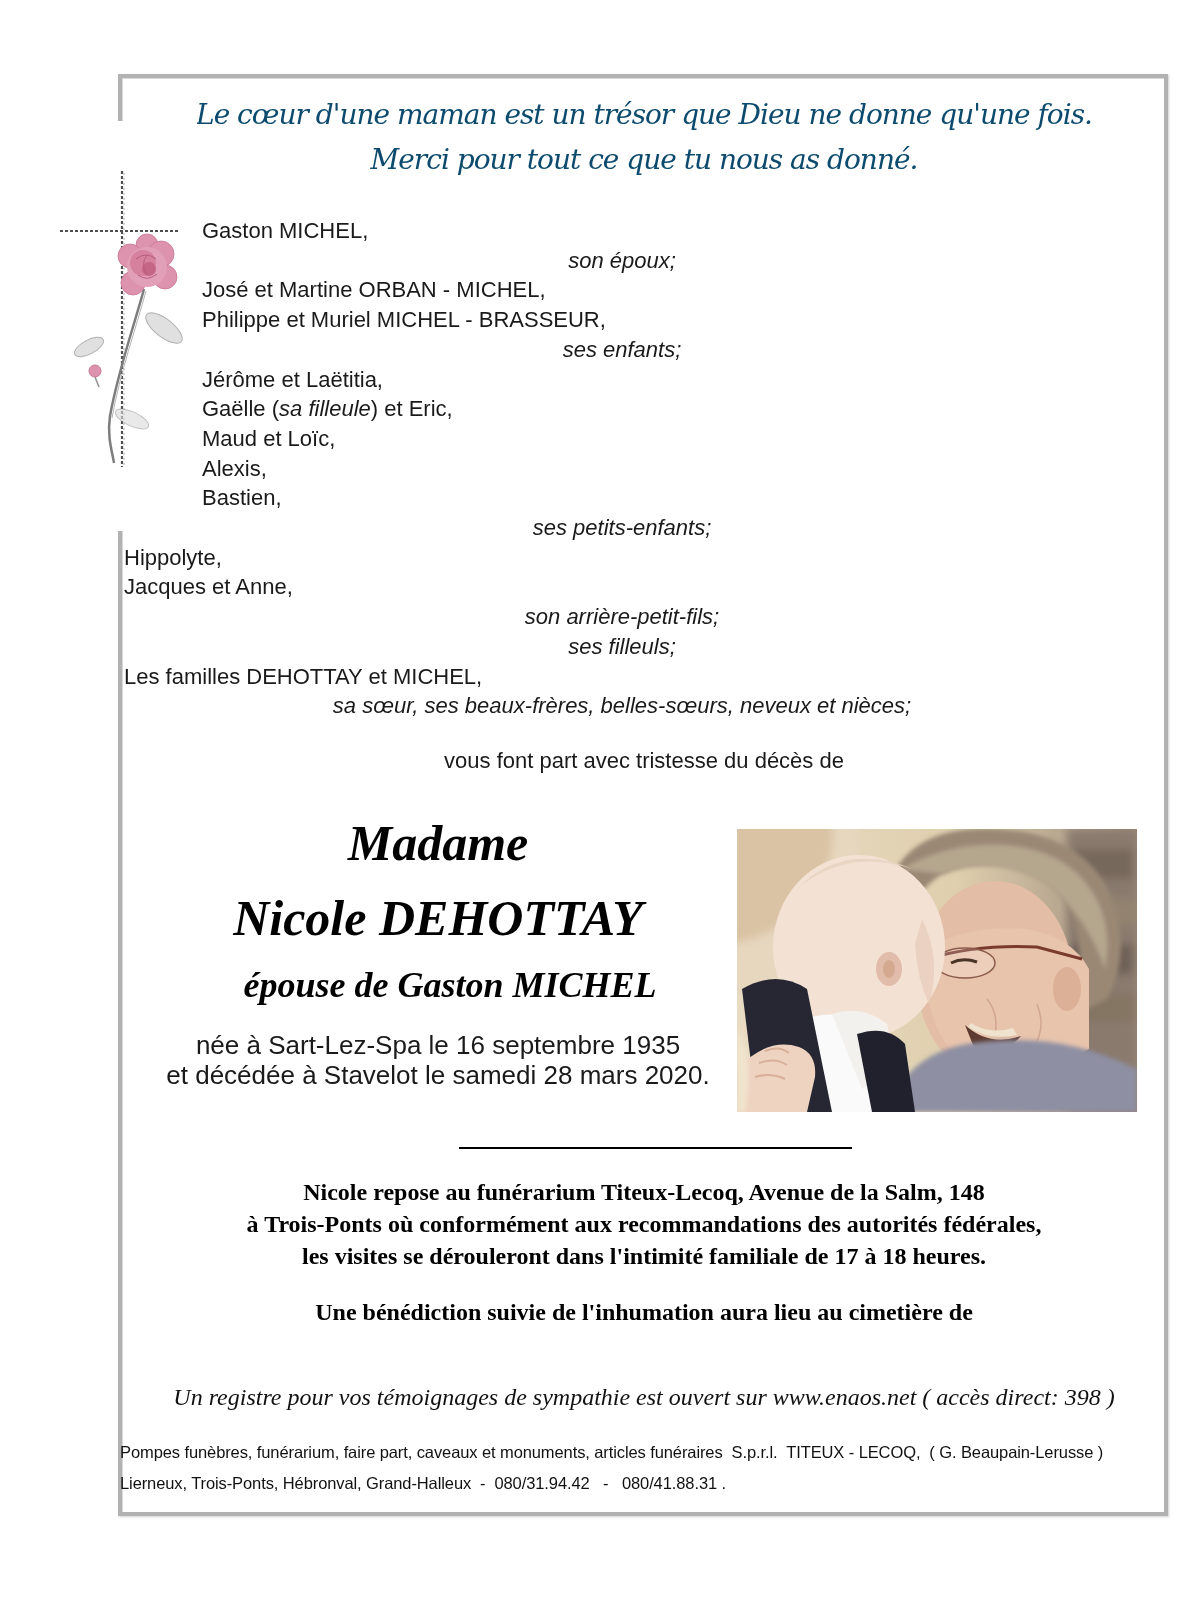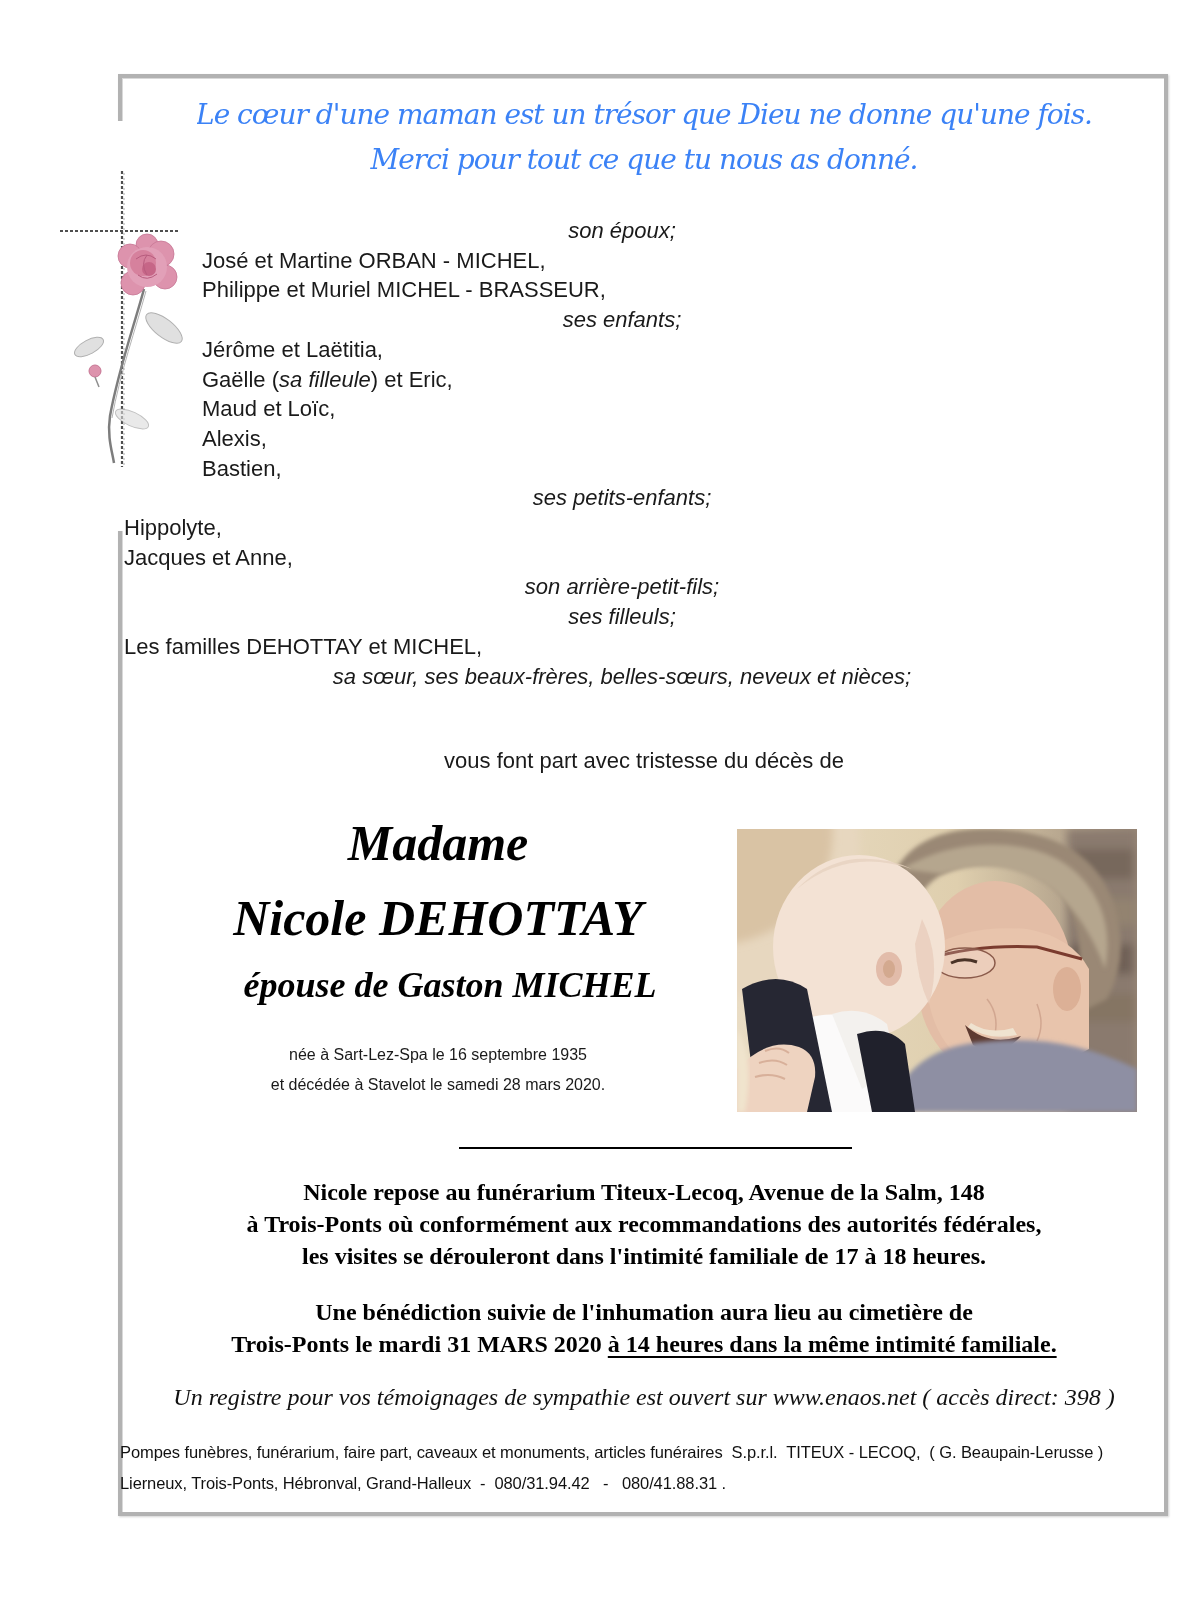--- a/index.html
+++ b/index.html
@@ -10,21 +10,21 @@
   
   .frame{
     position:absolute;left:118px;top:74px;width:1050px;height:1442px;
     border:4px solid #b2b2b2;box-sizing:border-box;
     box-shadow:1px 1px 2px rgba(0,0,0,.18), inset 1px 1px 0 #d9d9d9;
   }
   
   .epigraph{
     position:absolute;left:120px;top:92px;width:1048px;text-align:center;
     font-family:"DejaVu Serif",serif;font-style:italic;font-size:28px;
-    line-height:45px;letter-spacing:-1px;color:#3b82f6;
+    line-height:45px;letter-spacing:-1px;color:#0c4a6e;
   }
   
   .cross-art{position:absolute;left:52px;top:121px;width:145px;height:410px;background:#fff;}
   
   .mourners{
     position:absolute;left:124px;top:216px;width:1040px;
     font-size:22px;line-height:29.7px;
   }
   .ml{white-space:nowrap;}
   .ia{padding-left:78px;}
@@ -36,21 +36,21 @@
   
   .deceased{position:absolute;left:124px;top:806px;width:628px;text-align:center;}
   .d-title,.d-name{
     font-family:"Liberation Serif",serif;font-weight:bold;font-style:italic;
     font-size:50px;line-height:75px;color:#000;
   }
   .d-spouse{
     font-family:"Liberation Serif",serif;font-weight:bold;font-style:italic;
     font-size:36px;line-height:58px;color:#000;padding-left:24px;
   }
-  .d-dates{margin-top:26px;font-size:16px;line-height:30px;}
+  .d-dates{margin-top:16px;font-size:26px;line-height:30px;}
   
   .photo{position:absolute;left:737px;top:829px;width:400px;height:283px;overflow:hidden;}
   .photo svg{display:block;}
   
   .divider{position:absolute;left:459px;top:1147px;width:393px;border-top:2px solid #000;}
   
   .repose,.ceremony{
     position:absolute;left:120px;width:1048px;text-align:center;
     font-family:"Liberation Serif",serif;font-weight:bold;font-size:24px;line-height:32px;color:#000;
   }
@@ -102,20 +102,21 @@
     <circle cx="113" cy="156" r="12" fill="#dd93ad" stroke="#c77694" stroke-width="0.8"></circle>
     <circle cx="81" cy="162" r="12" fill="#dd93ad" stroke="#c77694" stroke-width="0.8"></circle>
     <circle cx="95" cy="146" r="20" fill="#e2a0b8"></circle>
     <circle cx="91" cy="142" r="13" fill="#d6819d"></circle>
     <circle cx="97" cy="148" r="7" fill="#c66687"></circle>
     <path d="M 84 138 q 10 -8 20 0 M 86 154 q 9 7 19 -1 M 95 134 q -7 9 0 20" fill="none" stroke="#b85c7e" stroke-width="1"></path>
   </svg>
 </div>
 
 <div class="mourners">
+  <div class="ml ia"><span>Gaston MICHEL,</span></div>
   <div class="ml rel"><span>son époux;</span></div>
   <div class="ml ia"><span>José et Martine ORBAN - MICHEL,</span></div>
   <div class="ml ia"><span>Philippe et Muriel MICHEL - BRASSEUR,</span></div>
   <div class="ml rel"><span>ses enfants;</span></div>
   <div class="ml ia"><span>Jérôme et Laëtitia,</span></div>
   <div class="ml ia"><span>Gaëlle (</span><span class="it">sa filleule</span><span>) et Eric,</span></div>
   <div class="ml ia"><span>Maud et Loïc,</span></div>
   <div class="ml ia"><span>Alexis,</span></div>
   <div class="ml ia"><span>Bastien,</span></div>
   <div class="ml rel"><span>ses petits-enfants;</span></div>
@@ -210,21 +211,20 @@
 <div class="divider"></div>
 
 <div class="repose">
   <div>Nicole repose au funérarium Titeux-Lecoq, Avenue de la Salm, 148</div>
   <div>à Trois-Ponts où conformément aux recommandations des autorités fédérales,</div>
   <div>les visites se dérouleront dans l'intimité familiale de 17 à 18 heures.</div>
 </div>
 
 <div class="ceremony">
   <div>Une bénédiction suivie de l'inhumation aura lieu au cimetière de</div>
-  <div><span>Trois-Ponts le mardi 31 MARS 2020 </span><span class="u">à 14 heures dans la même intimité familiale.</span></div>
 </div>
 
 <div class="register">Un registre pour vos témoignages de sympathie est ouvert sur www.enaos.net ( accès direct: 398 )</div>
 
 <div class="footer">
   <div>Pompes funèbres, funérarium, faire part, caveaux et monuments, articles funéraires  S.p.r.l.  TITEUX - LECOQ,  ( G. Beaupain-Lerusse )</div>
   <div>Lierneux, Trois-Ponts, Hébronval, Grand-Halleux  -  080/31.94.42   -   080/41.88.31 .</div>
 </div>
 
 </body></html>

